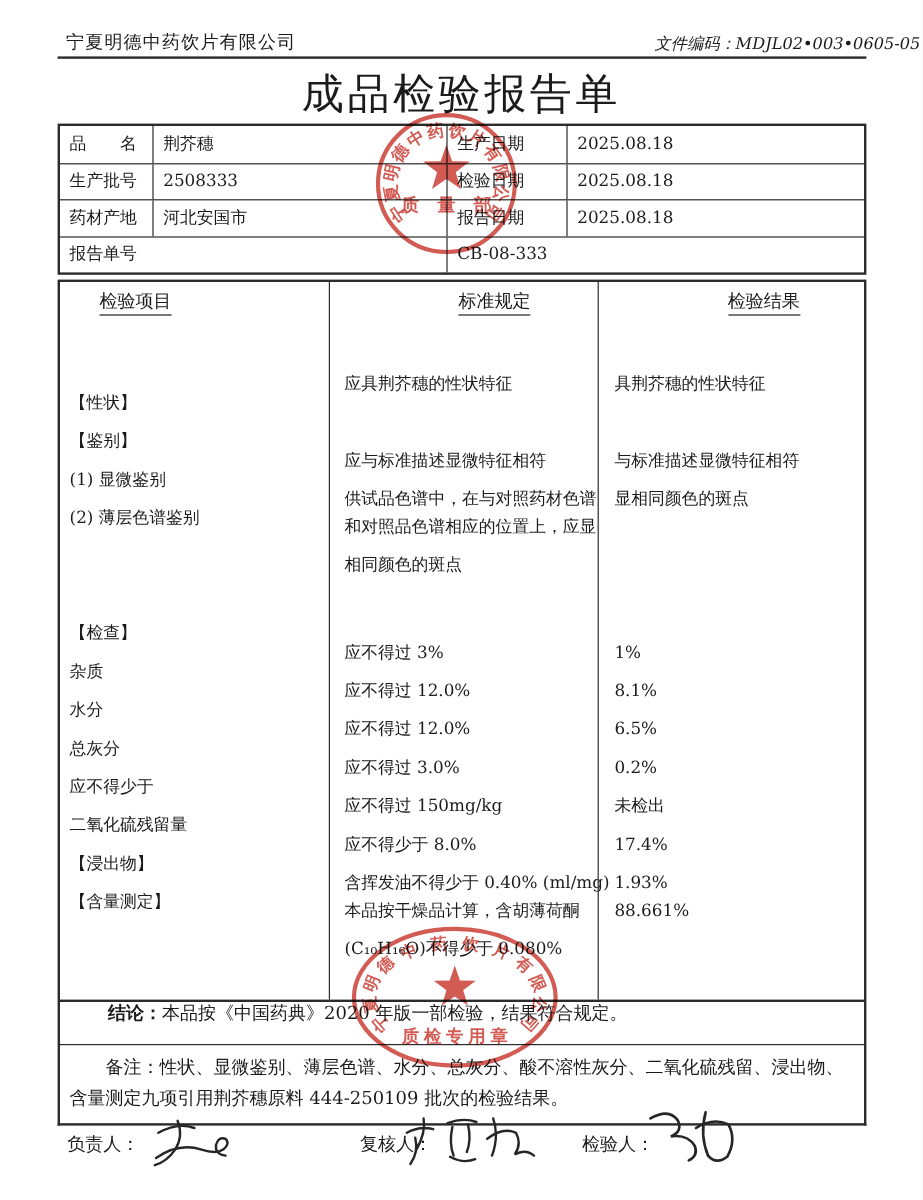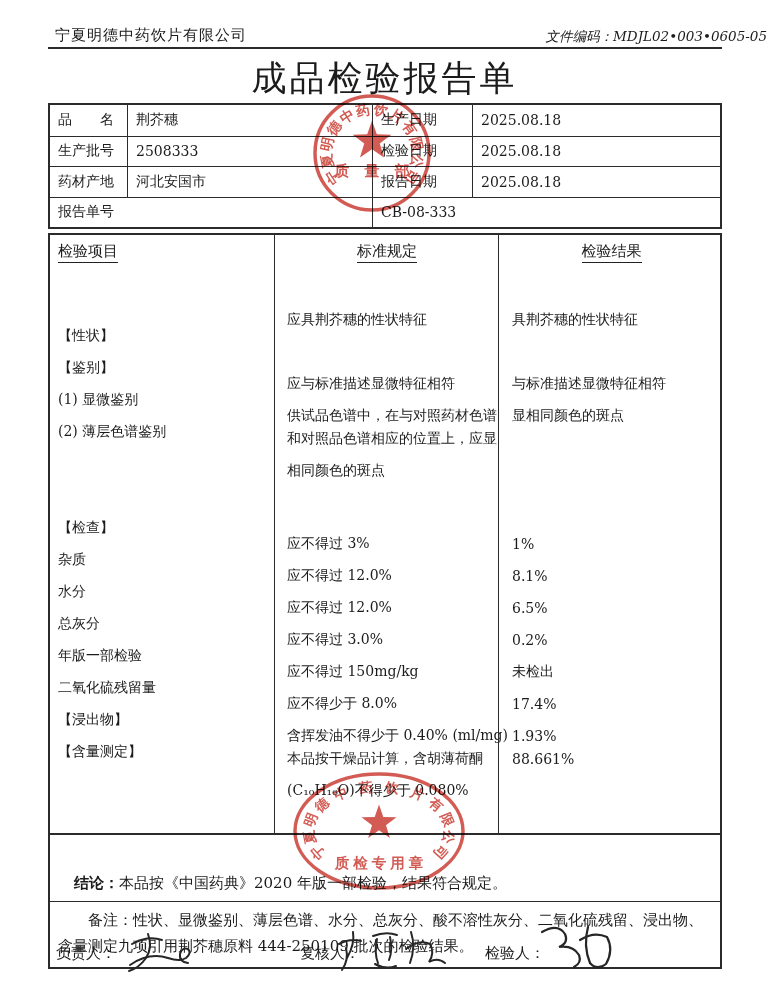--- a/index.html
+++ b/index.html
@@ -23,34 +23,34 @@
   .info-row.last { grid-template-columns:322px 1fr;text-align:center; }
   .info-row + .info-row { border-top:1.5px solid #2b2b2b; }
   .info-cell { display:flex; align-items:center; padding-left:8px; white-space:nowrap; box-sizing:border-box; }
   .info-cell + .info-cell { border-left:1.5px solid #2b2b2b; }
   
   .main-table { position:absolute; left:48px; top:233px; width:674px; height:602px;
                 border:2px solid #2b2b2b; box-sizing:border-box; font-size:14px; }
   .mt-vline1, .mt-vline2 { position:absolute; top:0; bottom:0; border-left:1.5px solid #2b2b2b; }
   .mt-vline1 { left:224px; }
   .mt-vline2 { left:448px; }
-  .mt-header { display:grid; grid-template-columns:225px 224px 225px; height:34px; align-items:center; font-size:15px; }
+  .mt-header { display:grid; grid-template-columns:225px 224px 225px; height:34px; align-items:center; font-size:15px;padding-left:25px; }
   .mt-header span { border-bottom:1.5px solid #222; padding-bottom:1px; }
   .mt-h-item { justify-self:start; margin-left:8px; }
   .mt-h-std, .mt-h-res { justify-self:center; }
   .mt-spacer { height:26px; }
   .mt-row  { display:grid; grid-template-columns:225px 224px 225px; height:32px; align-items:center; }
   .mt-cell { white-space:nowrap; overflow:visible; }
   .mt-cell.item     { padding-left:8px;margin-top:32px; }
   .mt-cell.standard { padding-left:12px; }
   .mt-cell.result   { padding-left:13px; }
   
   .concl-table { position:absolute; left:48px; top:835px; width:674px;
                  border:2px solid #2b2b2b; border-top:none; box-sizing:border-box; font-size:15px; }
-  .concl-row  { min-height:35px; display:flex; align-items:center; padding:0 8px 0 24px; box-sizing:border-box;margin-top:31px; }
+  .concl-row  { min-height:35px; display:flex; align-items:flex-start; padding:0 8px 0 40px; box-sizing:border-box; }
   .concl-row .lbl { font-weight:bold; }
   .remark-row { border-top:1.5px solid #2b2b2b; padding:5px 8px 8px 8px; line-height:26px; }
   .remark-row p { margin:0; text-indent:2em; }
   
   .sign-row  { position:absolute; left:48px; top:940px; width:674px; height:40px; font-size:15px; }
   .sign-lbl  { position:absolute; top:4px; white-space:nowrap; }
   .lbl-resp  { left:8px; }  .lbl-rev { left:252px; }  .lbl-insp { left:437px; }
   .sig-svg   { position:absolute; }
   .sig1 { left:68px;  top:-12px; }
   .sig2 { left:285px; top:-16px; }
@@ -154,21 +154,21 @@
           <div class="mt-cell item">水分</div>
           <div class="mt-cell standard">应不得过 12.0%</div>
           <div class="mt-cell result">8.1%</div>
         </div>
         <div class="mt-row">
           <div class="mt-cell item">总灰分</div>
           <div class="mt-cell standard">应不得过 12.0%</div>
           <div class="mt-cell result">6.5%</div>
         </div>
         <div class="mt-row">
-          <div class="mt-cell item">年版一部检验</div>
+          <div class="mt-cell item">应不得少于</div>
           <div class="mt-cell standard">应不得过 3.0%</div>
           <div class="mt-cell result">0.2%</div>
         </div>
         <div class="mt-row">
           <div class="mt-cell item">二氧化硫残留量</div>
           <div class="mt-cell standard">应不得过 150mg/kg</div>
           <div class="mt-cell result">未检出</div>
         </div>
         <div class="mt-row">
           <div class="mt-cell item">【浸出物】</div>

